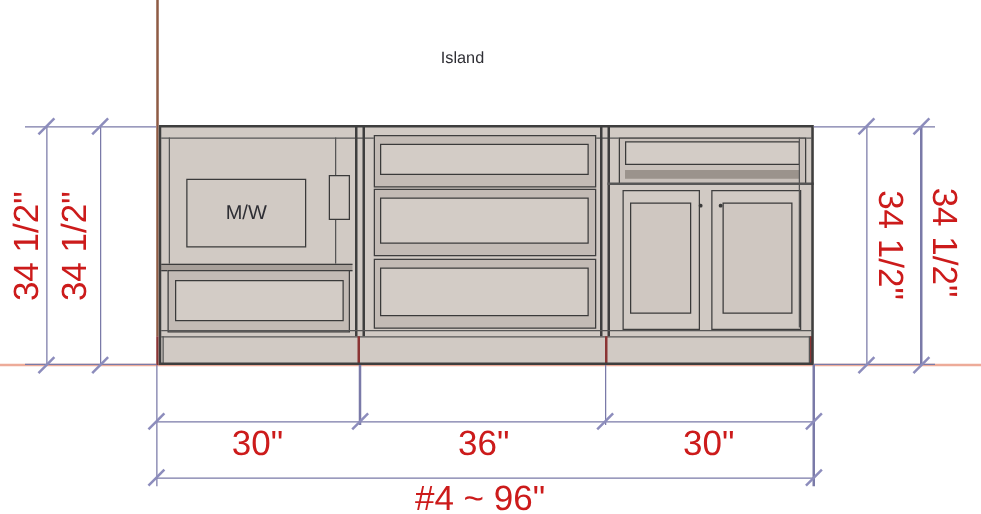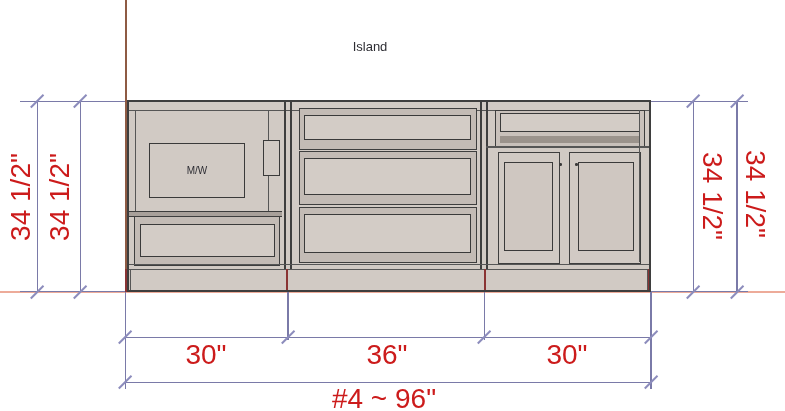--- a/index.html
+++ b/index.html
@@ -26,21 +26,21 @@
   .jline{position:absolute;width:1.5px;background:#3e3e3e;top:0;height:169px;}
   .front{position:absolute;border:1.5px solid #3e3e3e;background:#c3bbb5;}
   .front-inner{position:absolute;border:1px solid #3a3a3a;background:#d3ccc6;}
   .door{position:absolute;border:1.5px solid #3e3e3e;background:#d1cac4;}
   .door-inner{position:absolute;border:1px solid #3a3a3a;background:#cfc7c1;}
   .redmark{position:absolute;width:2px;background:#8a3434;top:169px;height:22px;}
   .knob{position:absolute;width:2.5px;height:2.5px;background:#3a3a3a;border-radius:50%;}
   .small-label{position:absolute;color:#2e2e34;font-size:13px;white-space:nowrap;
                transform:translate(-50%,-50%);}
   #mw-box{position:absolute;left:22px;top:43px;width:94px;height:53px;border:1px solid #3a3a3a;
-          display:flex;align-items:center;justify-content:center;font-size:10px;color:#2e2e34;}
+          display:flex;align-items:center;justify-content:center;font-size:16px;color:#2e2e34;}
   #mw-handle{position:absolute;left:136px;top:40px;width:15px;height:34px;
              border:1px solid #3a3a3a;background:#d1cac4;}
   .sep-strip{position:absolute;background:#a8a09a;border-top:1px solid #3c3c3c;
              border-bottom:1px solid #3c3c3c;}
   .shadow-strip{position:absolute;background:#9b938c;}
 </style>
 </head>
 <body>
 
 <div id="canvas">

